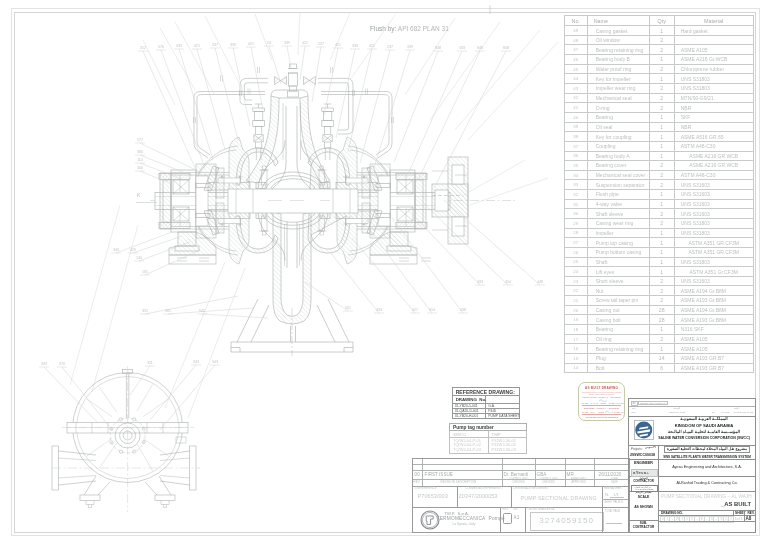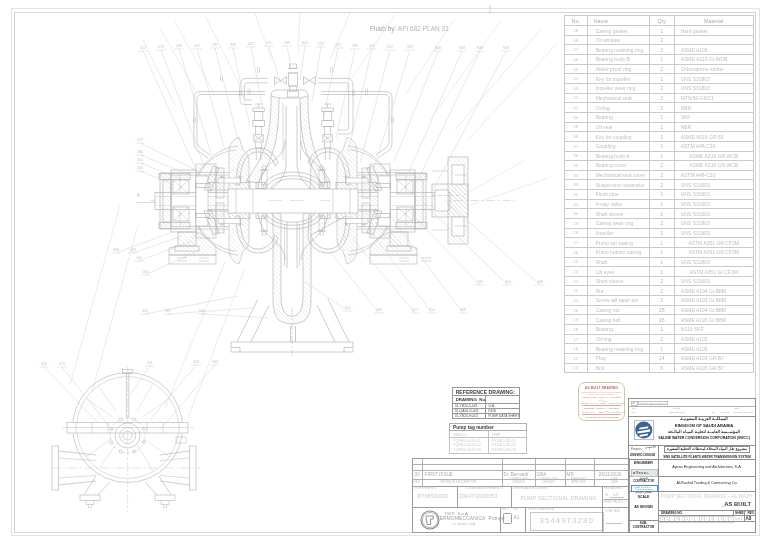--- a/index.html
+++ b/index.html
@@ -800,21 +800,21 @@
         <div class="abs" style="left:24px;top:9.5px;font-size:4.8px;color:#9a9d9d;letter-spacing:0.2px;white-space:nowrap;">TERMOMECCANICA&nbsp; Pompe</div>
         <div class="abs" style="left:40px;top:15.5px;font-size:3.2px;color:#b6b8b8;">La Spezia - Italy</div>
         <div class="abs" style="left:87.4px;top:0;width:1px;height:25.2px;background:#9a9c9c;"></div>
         <span class="abs" style="left:90px;top:1px;font-size:2.6px;color:#bcbebe;">REV.</span>
         <span class="abs" style="left:101px;top:1px;font-size:2.6px;color:#bcbebe;">No.</span>
         <div class="abs" style="left:90px;top:6px;width:7px;height:9px;border:0.7px solid #9a9c9c;border-radius:1.5px;"></div>
         <span class="abs" style="left:101px;top:8px;font-size:4.6px;color:#a8abab;">A1</span>
         <div class="abs" style="left:112.8px;top:0;width:1px;height:25.2px;background:#9a9c9c;"></div>
         <span class="abs" style="left:115px;top:1px;font-size:2.6px;color:#bcbebe;">ORDER DRAWING No.</span>
         <div class="abs" style="left:117px;top:5px;width:72px;height:17px;border:1px solid #c6c8c8;">
-          <div style="text-align:center;font-size:8px;color:#c9cbcb;margin-top:3.5px;letter-spacing:1px;">3544973280</div>
+          <div style="text-align:center;font-size:8px;color:#c9cbcb;margin-top:3.5px;letter-spacing:1px;">3274059150</div>
         </div>
         <div class="abs" style="left:189.3px;top:0;width:1px;height:25.2px;background:#9a9c9c;"></div>
         <span class="abs" style="left:192px;top:3px;font-size:2.6px;color:#bcbebe;">TOTAL PAGE</span>
         <div class="abs" style="left:193px;top:16px;width:16px;height:1px;background:#c2c4c4;"></div>
       </div>
     </div>
 
 <div class="abs" style="left:628px;top:398px;width:126px;height:133px;border:1px solid #8e9090;">
       <div class="abs" style="left:0;top:0;width:126px;height:6.5px;border-bottom:1px solid #b0b2b2;">
         <span class="abs" style="left:1.5px;top:2px;font-size:2.6px;color:#a8abab;border:0.5px solid #c0c2c2;padding:0 1px;">A8</span>

